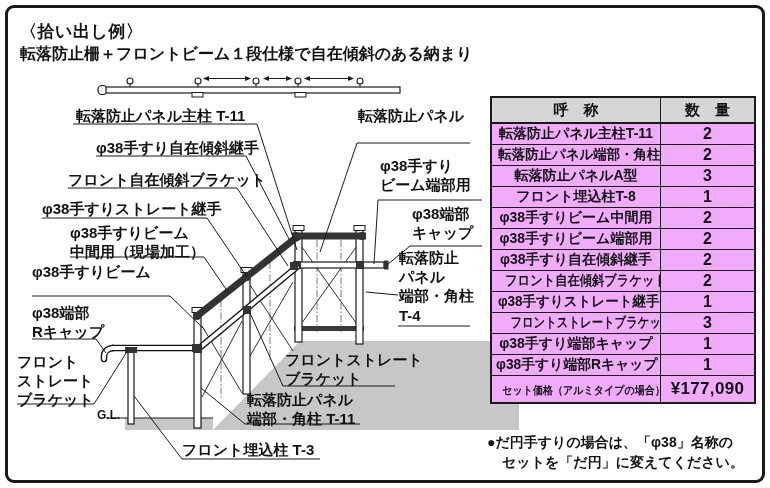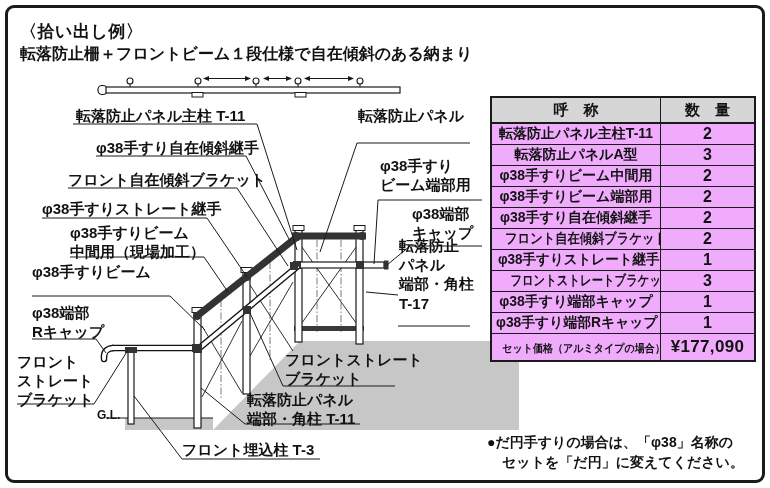--- a/index.html
+++ b/index.html
@@ -190,25 +190,25 @@
     <div>転落防止パネル</div>
   </div>
 <div class="dlabel" style="left:380px;top:156px">
     <div>φ38手すり</div>
     <div>ビーム端部用</div>
   </div>
 <div class="dlabel" style="left:412px;top:204px">
     <div>φ38端部</div>
     <div>キャップ</div>
   </div>
-<div class="dlabel" style="left:399px;top:236px">
+<div class="dlabel" style="left:399px;top:248px">
     <div>転落防止</div>
     <div>パネル</div>
     <div>端部・角柱</div>
-    <div>T-17</div>
+    <div>T-4</div>
   </div>
 <div class="dlabel" style="left:285px;top:350px">
     <div>フロントストレート</div>
     <div>ブラケット</div>
   </div>
 <div class="dlabel" style="left:247px;top:390px">
     <div>転落防止パネル</div>
     <div>端部・角柱 T-11</div>
   </div>
 
@@ -218,22 +218,30 @@
       <th class="c-name">呼　称</th>
       <th>数　量</th>
     </tr>
   </thead>
   <tbody>
     <tr class="prow">
         <td><span class="fit nm">転落防止パネル主柱T-11</span></td>
         <td class="qty">2</td>
       </tr>
     <tr class="prow">
+        <td><span class="fit nm" style="transform: scaleX(0.95858);">転落防止パネル端部・角柱</span></td>
+        <td class="qty">2</td>
+      </tr>
+    <tr class="prow">
         <td><span class="fit nm">転落防止パネルA型</span></td>
         <td class="qty">3</td>
+      </tr>
+    <tr class="prow">
+        <td><span class="fit nm">フロント埋込柱T-8</span></td>
+        <td class="qty">1</td>
       </tr>
     <tr class="prow">
         <td><span class="fit nm">φ38手すりビーム中間用</span></td>
         <td class="qty">2</td>
       </tr>
     <tr class="prow">
         <td><span class="fit nm">φ38手すりビーム端部用</span></td>
         <td class="qty">2</td>
       </tr>
     <tr class="prow">

